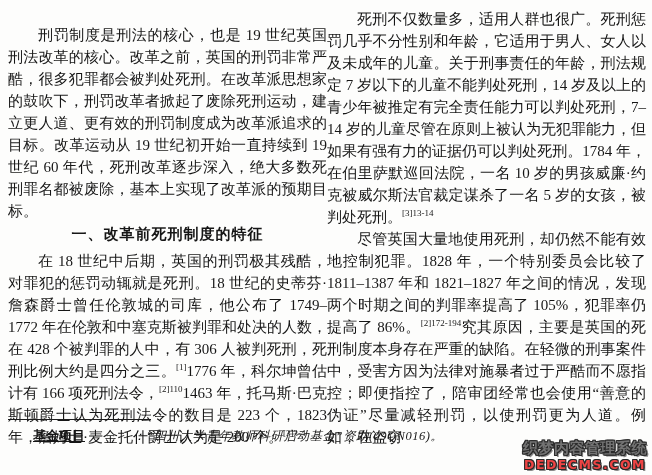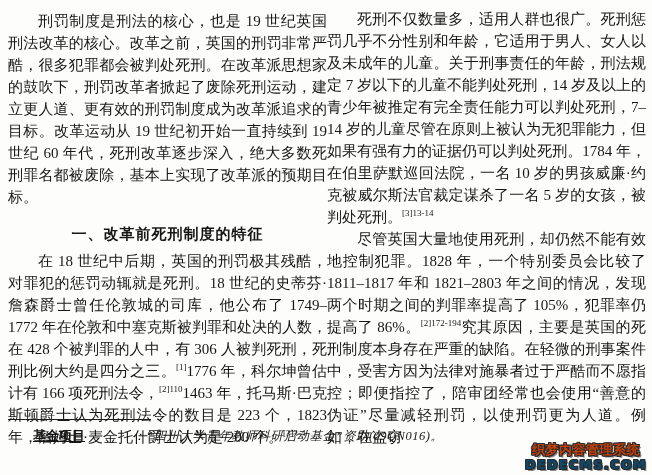--- a/index.html
+++ b/index.html
@@ -34,21 +34,21 @@
   .para {
     margin: 0;
     text-indent: 2em;
   }
   .section-heading {
     font-family: "Liberation Sans", "DejaVu Sans", sans-serif;
     font-size: 15px;
     font-weight: bold;
     text-align: center;
     text-indent: 0;
-    margin: 15px 0 5px 0;
+    margin: 1px 0 5px 0;
     letter-spacing: 1px;
   }
   sup.cite {
     font-size: 9px;
     line-height: 0;
     vertical-align: baseline;
     position: relative;
     top: -6px;
     letter-spacing: 0;
     margin-top: 9px;
@@ -86,54 +86,54 @@
   .watermark {
     position: absolute;
     right: 5px;
     bottom: 3px;
     text-align: center;
     font-family: "DejaVu Sans", "Liberation Sans", sans-serif;
     font-weight: bold;
     line-height: 1.15;
   }
   .wm-cn {
-    font-size: 13px;
+    font-size: 15px;
     letter-spacing: 0.5px;
-    color: #c2410c;
+    color: #737373;
     text-shadow:
       -1px -1px 0 #2b2b2b, 1px -1px 0 #2b2b2b,
       -1px  1px 0 #2b2b2b, 1px  1px 0 #2b2b2b,
        0   -1px 0 #2b2b2b, 0    1px 0 #2b2b2b,
       -1px  0   0 #2b2b2b, 1px  0   0 #2b2b2b,
        2px  2px 0 #8a8a8a;
   }
   .wm-en {
     font-size: 12.5px;
     letter-spacing: 1.5px;
-    color: #0c4a6e;
+    color: #ef4444;
     text-shadow:
       -1px -1px 0 #2b2b2b, 1px -1px 0 #2b2b2b,
       -1px  1px 0 #2b2b2b, 1px  1px 0 #2b2b2b,
        0   -1px 0 #2b2b2b, 0    1px 0 #2b2b2b,
       -1px  0   0 #2b2b2b, 1px  0   0 #2b2b2b,
        2px  2px 0 #8a8a8a;
   }
 </style>
 </head>
 <body>
 
 <div class="columns">
   <div class="col">
     <p class="para"><span>刑罚制度是刑法的核心，也是 19 世纪英国刑法改革的核心。改革之前，英国的刑罚非常严酷，很多犯罪都会被判处死刑。在改革派思想家的鼓吹下，刑罚改革者掀起了废除死刑运动，建立更人道、更有效的刑罚制度成为改革派追求的目标。改革运动从 19 世纪初开始一直持续到 19 世纪 60 年代，死刑改革逐步深入，绝大多数死刑罪名都被废除，基本上实现了改革派的预期目标。</span></p>
     <h2 class="section-heading">一、改革前死刑制度的特征</h2>
     <p class="para"><span>在 18 世纪中后期，英国的刑罚极其残酷，对罪犯的惩罚动辄就是死刑。18 世纪的史蒂芬·詹森爵士曾任伦敦城的司库，他公布了 1749–1772 年在伦敦和中塞克斯被判罪和处决的人数，在 428 个被判罪的人中，有 306 人被判死刑，死刑比例大约是四分之三。</span><sup class="cite">[1]</sup><span>1776 年，科尔坤曾估计有 166 项死刑法令，</span><sup class="cite">[2]110</sup><span>1463 年，托马斯·巴克斯顿爵士认为死刑法令的数目是 223 个，1823 年，詹姆士·麦金托什爵士认为是 200 个。</span><sup class="cite">[3]3-4</sup></p>
   </div>
   <div class="col">
     <p class="para"><span>死刑不仅数量多，适用人群也很广。死刑惩罚几乎不分性别和年龄，它适用于男人、女人以及未成年的儿童。关于刑事责任的年龄，刑法规定 7 岁以下的儿童不能判处死刑，14 岁及以上的青少年被推定有完全责任能力可以判处死刑，7–14 岁的儿童尽管在原则上被认为无犯罪能力，但如果有强有力的证据仍可以判处死刑。1784 年，在伯里萨默巡回法院，一名 10 岁的男孩威廉·约克被威尔斯法官裁定谋杀了一名 5 岁的女孩，被判处死刑。</span><sup class="cite">[3]13-14</sup></p>
-    <p class="para"><span>尽管英国大量地使用死刑，却仍然不能有效地控制犯罪。1828 年，一个特别委员会比较了 1811–1817 年和 1821–2803 年之间的情况，发现两个时期之间的判罪率提高了 105%，犯罪率仍提高了 86%。</span><sup class="cite">[2]172-194</sup><span>究其原因，主要是英国的死刑制度本身存在严重的缺陷。在轻微的刑事案件中，受害方因为法律对施暴者过于严酷而不愿指控；即便指控了，陪审团经常也会使用“善意的伪证”尽量减轻刑罚，以使刑罚更为人道。例如，在盗窃</span></p>
+    <p class="para"><span>尽管英国大量地使用死刑，却仍然不能有效地控制犯罪。1828 年，一个特别委员会比较了 1811–1387 年和 1821–1827 年之间的情况，发现两个时期之间的判罪率提高了 105%，犯罪率仍提高了 86%。</span><sup class="cite">[2]172-194</sup><span>究其原因，主要是英国的死刑制度本身存在严重的缺陷。在轻微的刑事案件中，受害方因为法律对施暴者过于严酷而不愿指控；即便指控了，陪审团经常也会使用“善意的伪证”尽量减轻刑罚，以使刑罚更为人道。例如，在盗窃</span></p>
   </div>
 </div>
 
 <div class="footnote">
   <div class="fn-rule"></div>
   <div class="fn-line">
     <span class="fn-label">基金项目</span><span class="fn-text">：“四川大学青年教师科研启动基金”资助(09QN016)。</span>
   </div>
 </div>
 

